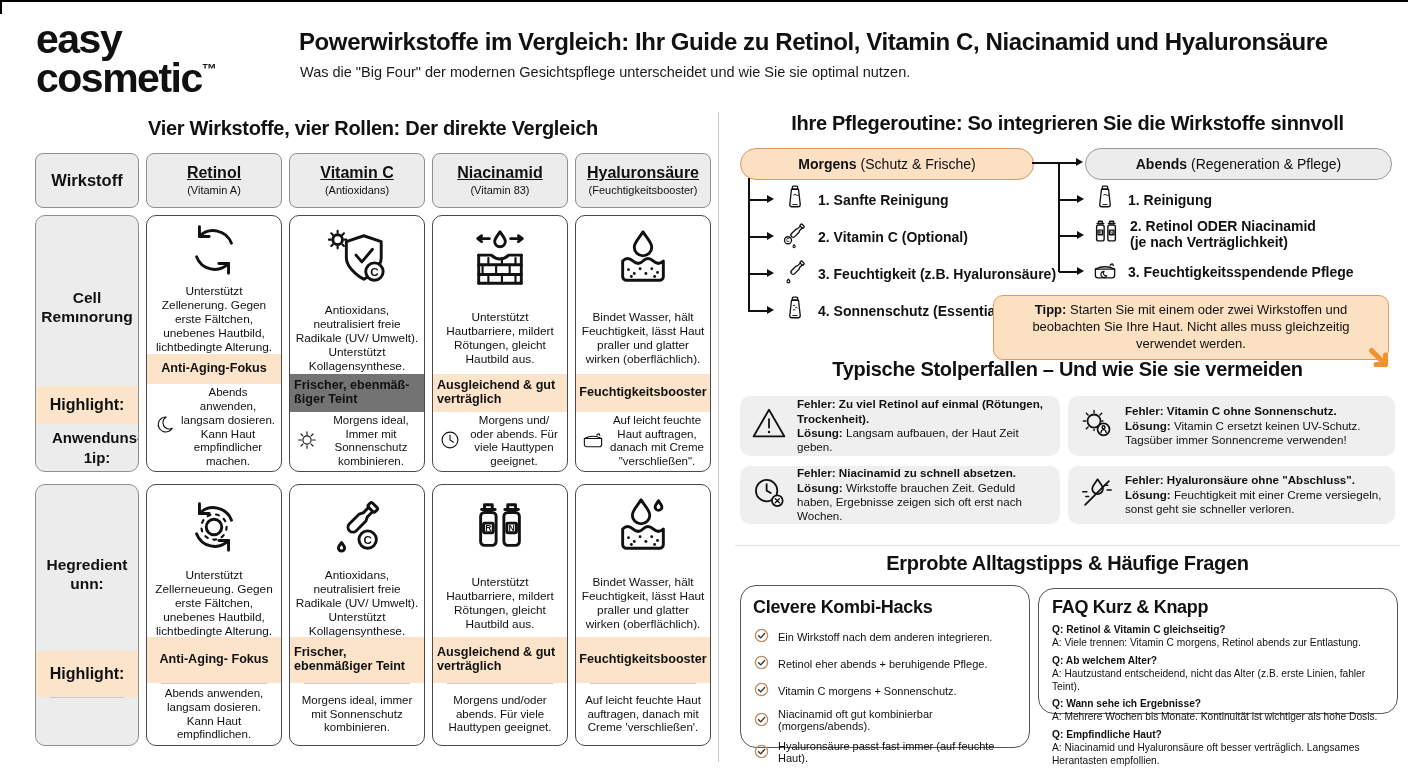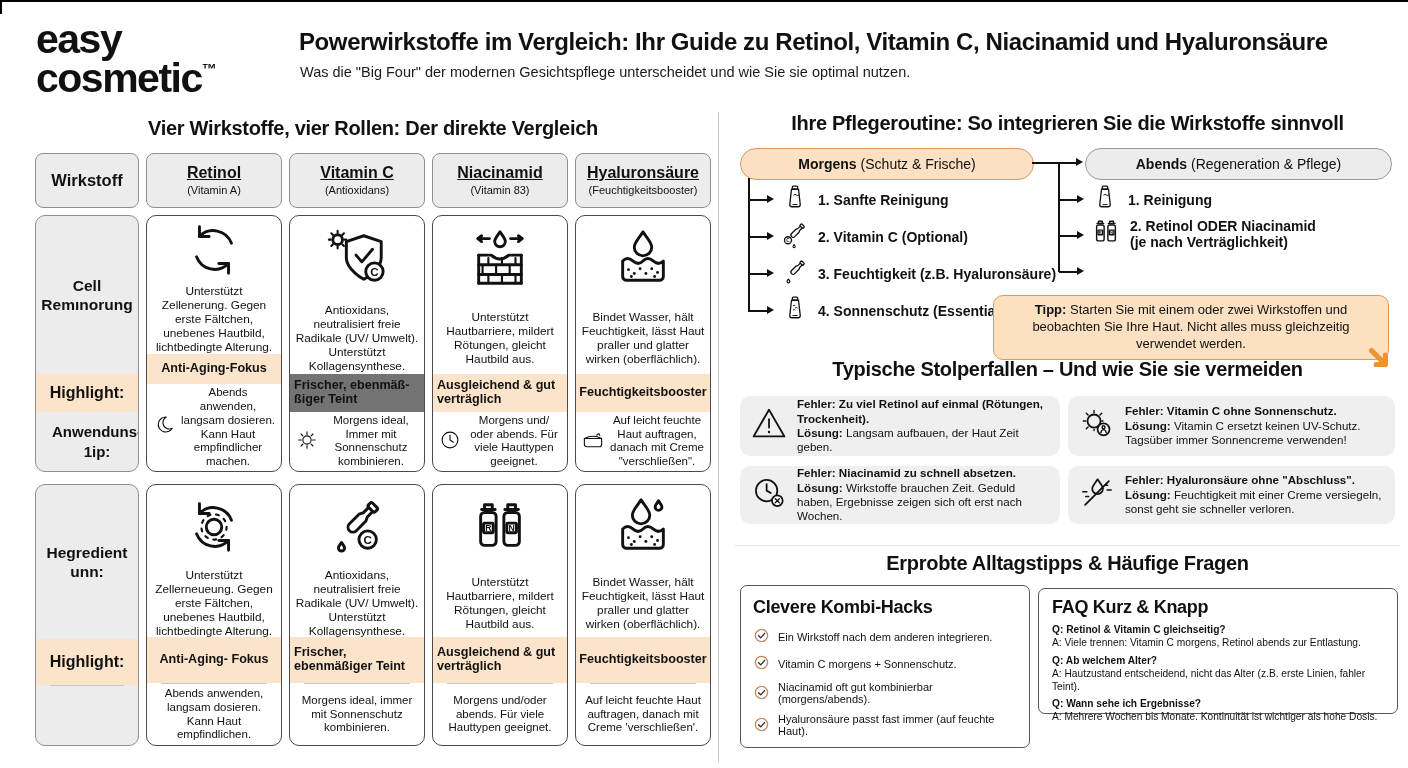--- a/index.html
+++ b/index.html
@@ -24,21 +24,21 @@
   .tgrid.mb2{margin-bottom:12px;}
   .hd{height:53px;background:#ececec;border:1px solid #8f8f8f;border-radius:8px;
       display:flex;flex-direction:column;align-items:center;justify-content:center;text-align:center;}
   .hd .nm{font-size:16px;font-weight:bold;line-height:1.05;text-decoration:underline;}
   .hd .sb{font-size:11px;margin-top:2px;}
   .corner{font-size:16.5px;font-weight:bold;}
   .cell{border:1.3px solid #4a4a4a;border-radius:10px;background:#fff;display:flex;flex-direction:column;overflow:hidden;}
   .cell.t1{height:255px;} .cell.t2{height:260px;}
   .lblbox{background:#ececec;border:1px solid #8f8f8f;border-radius:10px;display:flex;flex-direction:column;overflow:hidden;}
   .lblbox .main{display:flex;align-items:center;justify-content:center;font-weight:bold;font-size:15.5px;
-      text-align:center;line-height:1.25;padding:0 6px;}
+      text-align:center;line-height:1.25;padding:0 6px;margin-top:12px;}
   .lblbox.t1 .main{height:158px;} .lblbox.t2 .main{height:154px;}
   .hlband{background:#fce4cb;display:flex;align-items:center;justify-content:center;font-weight:bold;}
   .lblbox .hlband{font-size:16px;}
   .t1 .hlband{height:38px;} .t2 .hlband{height:46px;}
   .hlband.nobg{background:#737373;}
   .cell .hlband{font-size:12.6px;text-align:left;line-height:1.1;padding:0 4px;}
   .tl{flex:1;display:flex;align-items:center;justify-content:center;font-weight:bold;font-size:15px;
       text-align:center;line-height:1.3;padding:0 4px;margin-left:20px;}
   .z-icon{height:86px;display:flex;align-items:center;justify-content:center;}
   .t2 .z-icon{height:84px;}
@@ -61,21 +61,21 @@
   .vline{background:#111;width:1.8px;}
   .ah{width:0;height:0;border-left:7px solid #111;border-top:4.5px solid transparent;border-bottom:4.5px solid transparent;}
   .step{display:flex;align-items:center;gap:9px;height:32px;}
   .step .stxt{font-size:14px;font-weight:600;line-height:1.15;white-space:nowrap;}
   .tipbox{left:258px;top:187px;width:396px;background:#fce0c2;border:1.5px solid #e09a56;border-radius:10px;
       display:flex;align-items:center;justify-content:center;text-align:center;font-size:13px;line-height:1.3;
       padding:6px 10px;box-sizing:border-box;}
   .pitbox{background:#efefef;border-radius:10px;display:flex;align-items:center;gap:9px;padding:4px 10px;box-sizing:border-box;}
   .pitbox .ptxt{font-size:11.6px;line-height:1.25;}
   .rule{left:0;top:437px;width:665px;height:1px;background:#e2e2e2;}
-  .panel{background:#fff;border:1.5px solid #565656;border-radius:7px;box-sizing:border-box;}
+  .panel{background:#fff;border:1.5px solid #565656;border-radius:16px;box-sizing:border-box;}
   .hacks{left:5px;top:477px;width:290px;height:163px;padding:11px 12px;}
   .hacks h4{margin:0 0 9px;font-size:18px;letter-spacing:-.3px;}
   .hitem{display:flex;align-items:center;gap:8px;margin-bottom:8px;font-size:11px;}
   .faq{left:303px;top:480px;width:360px;height:126px;padding:8px 13px;}
   .faq h4{margin:0 0 5px;font-size:18px;letter-spacing:-.3px;}
   .qa{margin-bottom:4.5px;font-size:10.2px;line-height:1.28;}
   .qa .q{font-weight:bold;}
   
   .ic{stroke:#111;fill:none;stroke-width:3;stroke-linecap:round;stroke-linejoin:round;}
   .ic text{fill:#111;stroke:none;font-weight:bold;font-family:"Liberation Sans",sans-serif;}
@@ -426,20 +426,31 @@
             <rect x="36" y="17" width="16" height="34" rx="4"></rect>
           <rect x="39" y="28" width="10" height="10" rx="1"></rect>
           <text x="44" y="36.5" text-anchor="middle" font-size="9">N</text>
         </svg>
       </span>
       <span class="stxt">
         <span style="display:block">2. Retinol ODER Niacinamid</span>
         <span style="display:block">(je nach Verträglichkeit)</span>
       </span>
     </div>
+    <div class="abs step" style="left:356px;top:148px">
+      <span>
+        <svg class="ic" width="28" height="28" viewBox="0 0 64 64" stroke-width="3.4">
+          <path d="M10 30 h44 v14 a6 6 0 0 1 -6 6 H16 a6 6 0 0 1 -6 -6 Z"></path>
+          <path d="M10 30 q22 -11 44 0"></path>
+            <path d="M44 21 q6 -6 7 1"></path>
+          <path d="M30 35 a7 7 0 1 0 6 10 a6 6 0 0 1 -6 -10 Z" stroke-width="2.6"></path>
+        </svg>
+      </span>
+      <span class="stxt">3. Feuchtigkeitsspendende Pflege</span>
+    </div>
 
     <div class="abs tipbox">
       <div><span class="b">Tipp:</span><span> Starten Sie mit einem oder zwei Wirkstoffen und beobachten Sie Ihre Haut. Nicht alles muss gleichzeitig verwendet werden.</span></div>
       <svg width="28" height="28" viewBox="0 0 30 30" style="position:absolute;right:-4px;bottom:-12px">
         <path d="M8 8 L23 23 M23 23 v-10 M23 23 h-10" stroke="#f0922e" stroke-width="5.5" fill="none" stroke-linecap="round" stroke-linejoin="round"></path>
       </svg>
     </div>
 
     <div class="abs rtitle" style="top:250px">Typische Stolperfallen – Und wie Sie sie vermeiden</div>
 
@@ -512,20 +523,27 @@
               <circle cx="32" cy="32" r="23" stroke="#c08c5f" stroke-width="5"></circle>
               <polyline points="21 33 29 41 44 24" stroke="#2b2b2b" stroke-width="5" fill="none" stroke-linecap="round" stroke-linejoin="round"></polyline>
             </svg></span>
         <span>Ein Wirkstoff nach dem anderen integrieren.</span>
       </div>
       <div class="hitem">
         <span><svg width="17" height="17" viewBox="0 0 64 64" fill="none">
               <circle cx="32" cy="32" r="23" stroke="#c08c5f" stroke-width="5"></circle>
               <polyline points="21 33 29 41 44 24" stroke="#2b2b2b" stroke-width="5" fill="none" stroke-linecap="round" stroke-linejoin="round"></polyline>
             </svg></span>
+        <span>Retinol eher abends + beruhigende Pflege.</span>
+      </div>
+      <div class="hitem">
+        <span><svg width="17" height="17" viewBox="0 0 64 64" fill="none">
+              <circle cx="32" cy="32" r="23" stroke="#c08c5f" stroke-width="5"></circle>
+              <polyline points="21 33 29 41 44 24" stroke="#2b2b2b" stroke-width="5" fill="none" stroke-linecap="round" stroke-linejoin="round"></polyline>
+            </svg></span>
         <span>Vitamin C morgens + Sonnenschutz.</span>
       </div>
       <div class="hitem">
         <span><svg width="17" height="17" viewBox="0 0 64 64" fill="none">
               <circle cx="32" cy="32" r="23" stroke="#c08c5f" stroke-width="5"></circle>
               <polyline points="21 33 29 41 44 24" stroke="#2b2b2b" stroke-width="5" fill="none" stroke-linecap="round" stroke-linejoin="round"></polyline>
             </svg></span>
         <span>Niacinamid oft gut kombinierbar (morgens/abends).</span>
       </div>
       <div class="hitem">
@@ -544,15 +562,19 @@
         <div>A: Viele trennen: Vitamin C morgens, Retinol abends zur Entlastung.</div>
       </div>
       <div class="qa">
         <div class="q">Q: Ab welchem Alter?</div>
         <div>A: Hautzustand entscheidend, nicht das Alter (z.B. erste Linien, fahler Teint).</div>
       </div>
       <div class="qa">
         <div class="q">Q: Wann sehe ich Ergebnisse?</div>
         <div>A: Mehrere Wochen bis Monate. Kontinuität ist wichtiger als hohe Dosis.</div>
       </div>
+      <div class="qa">
+        <div class="q">Q: Empfindliche Haut?</div>
+        <div>A: Niacinamid und Hyaluronsäure oft besser verträglich. Langsames Herantasten empfollien.</div>
+      </div>
     </div>
   </div>
 </div>
 
 </body></html>

